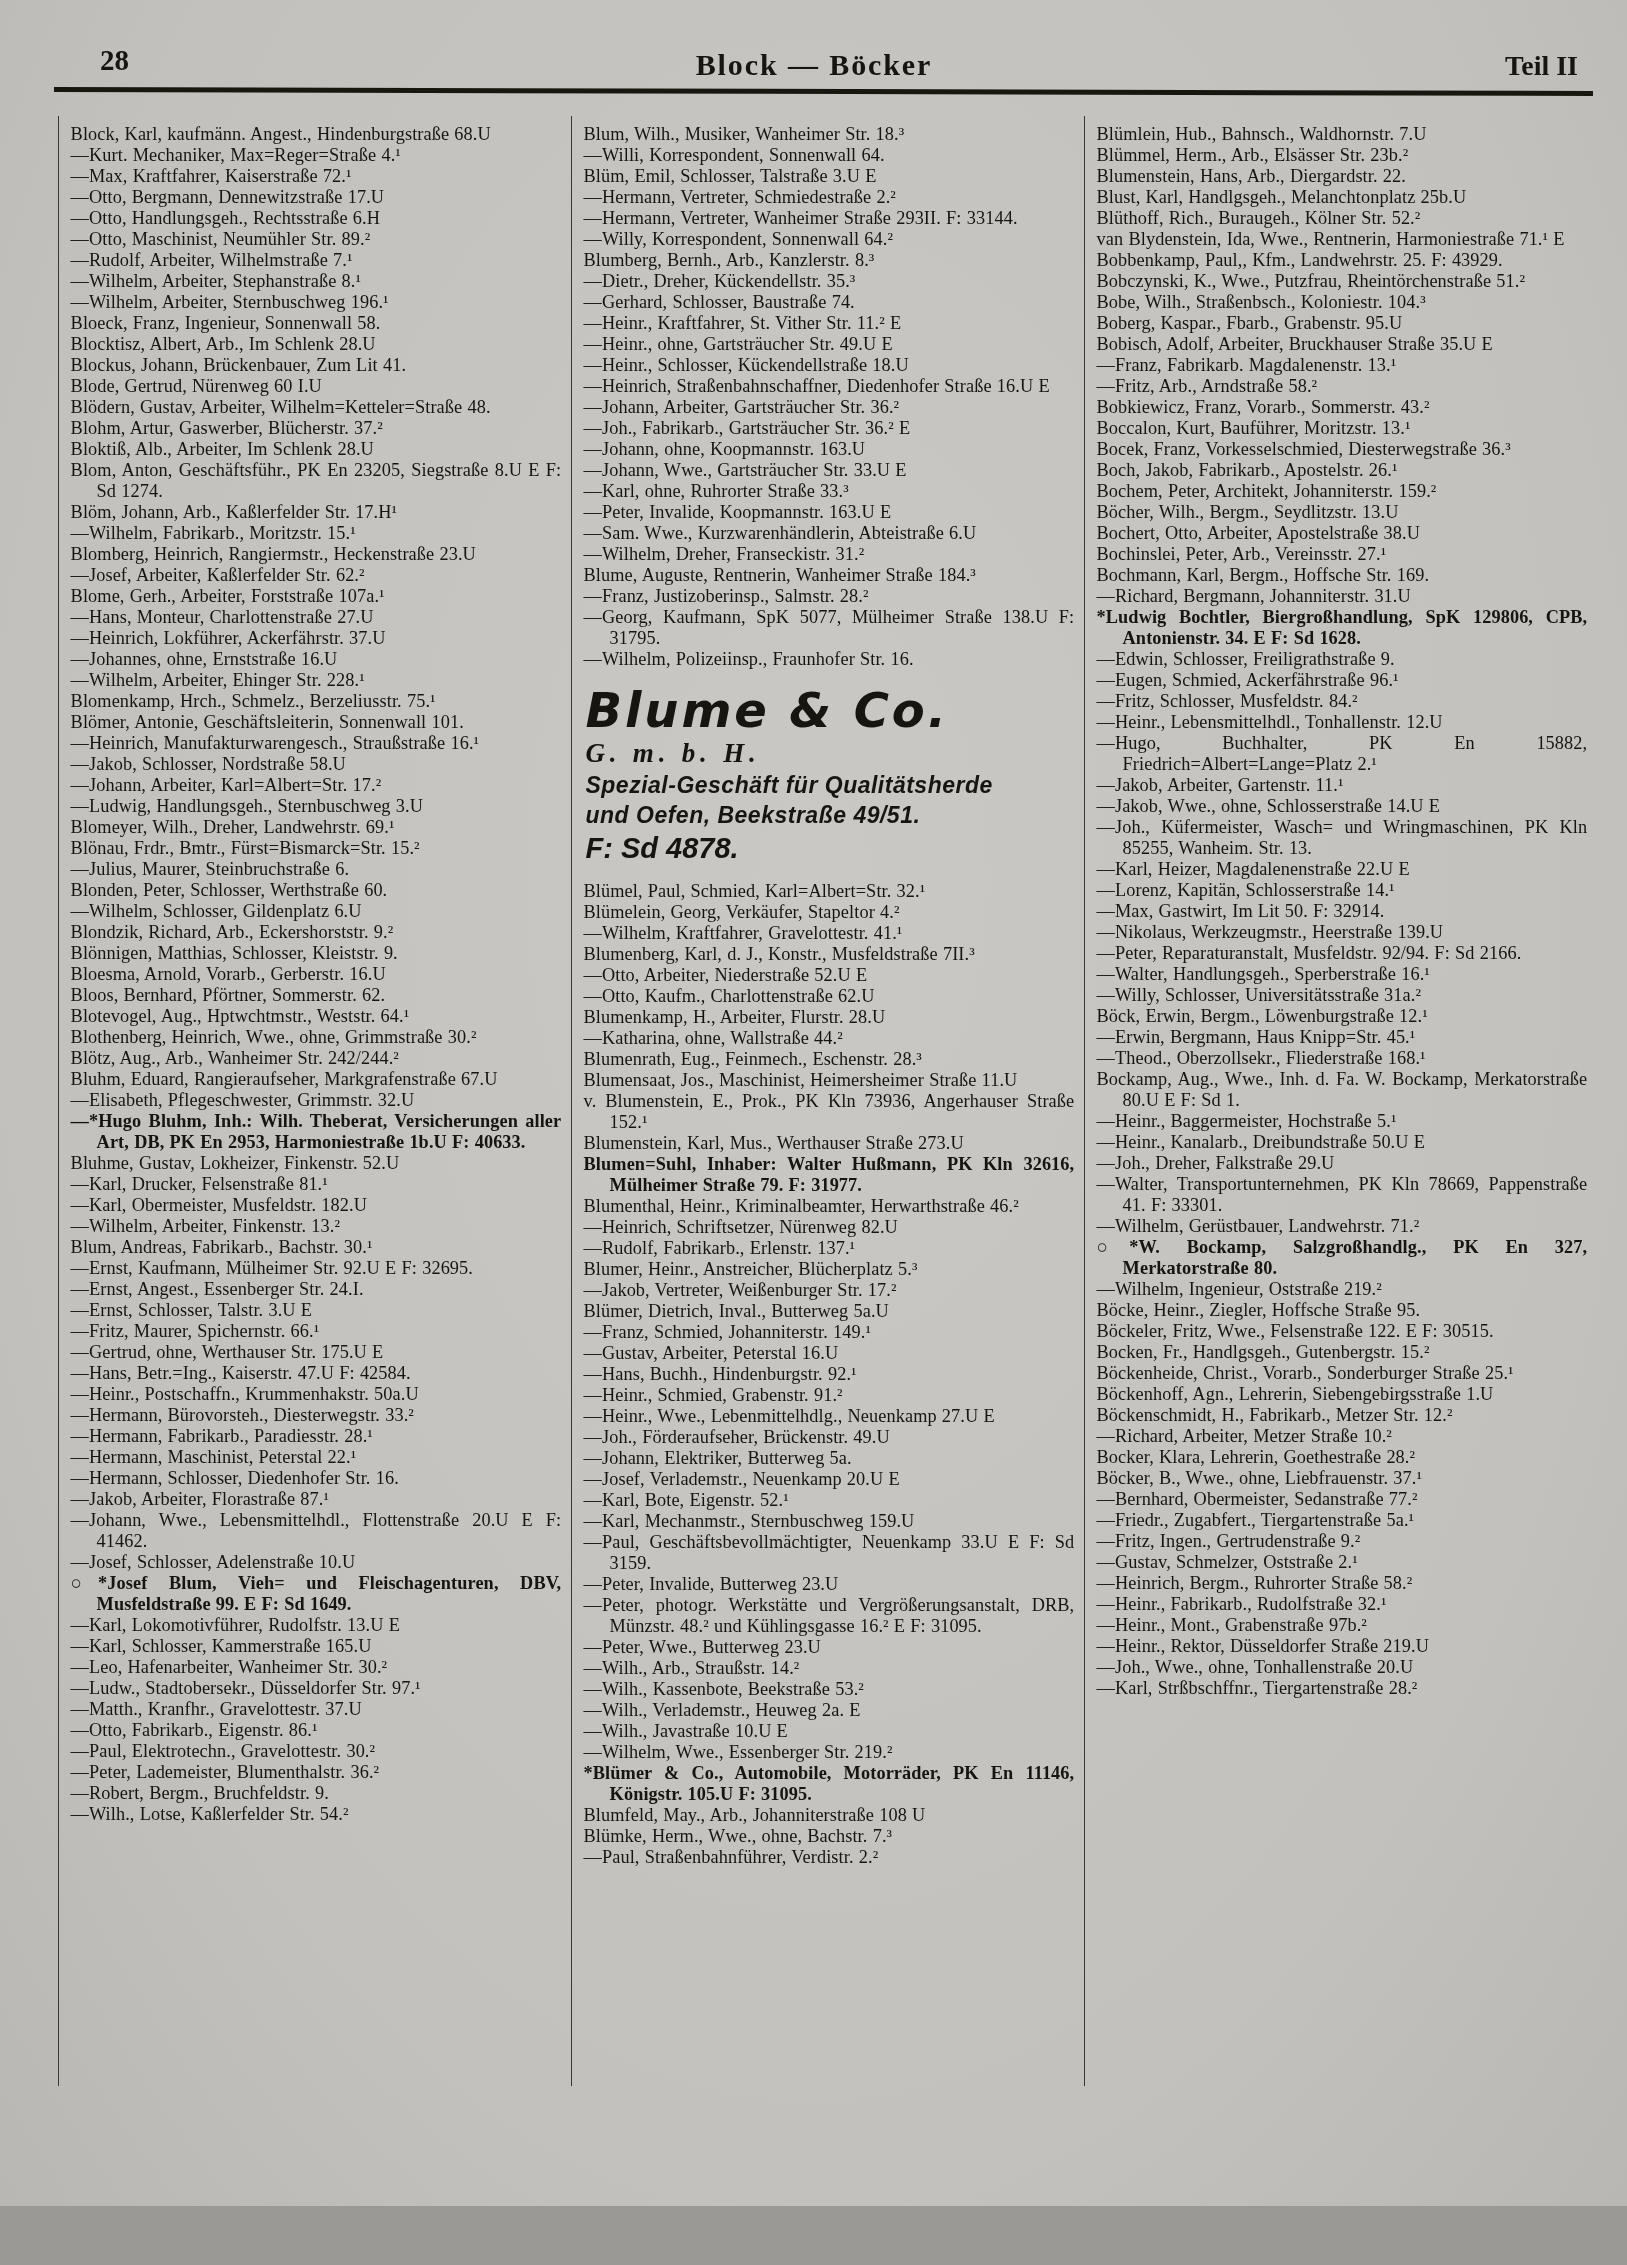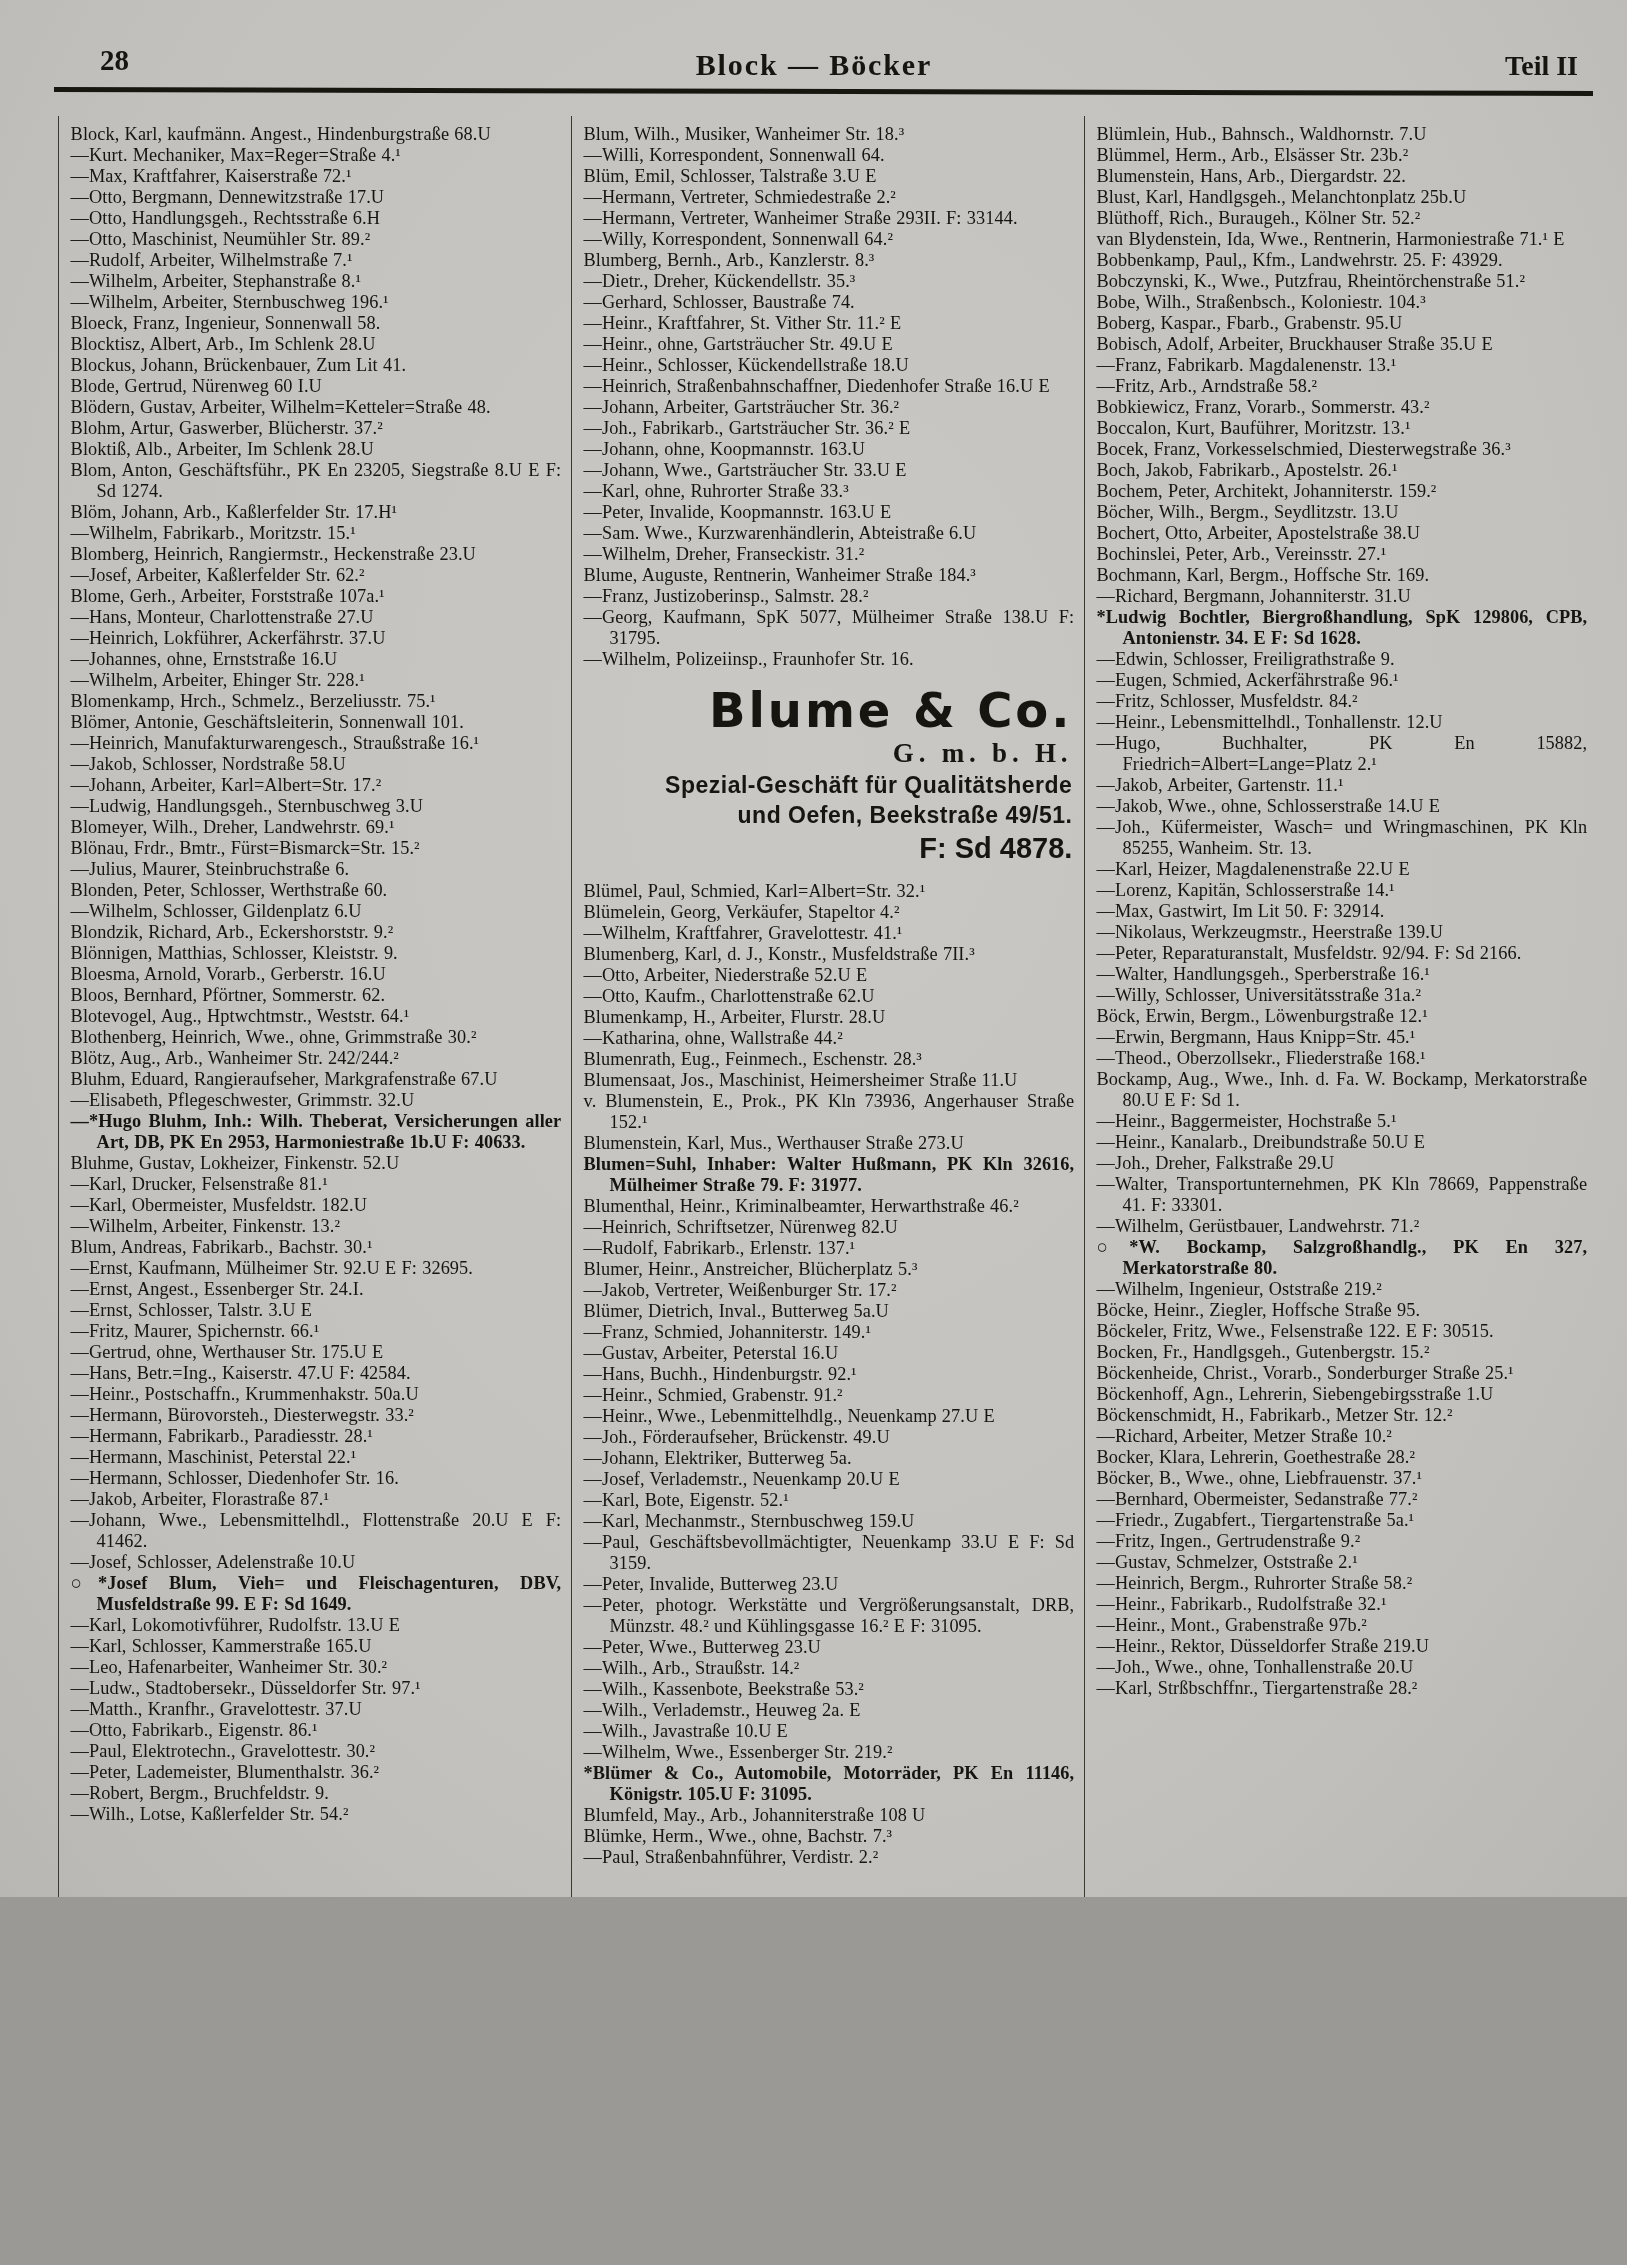--- a/index.html
+++ b/index.html
@@ -1,38 +1,38 @@
 <!DOCTYPE html>
 <html><head>
 <meta charset="utf-8">
 <style>
   html,body { margin:0; padding:0; background:#9a9996; }
   .page {
-    position:relative; width:1628px; height:1897px; overflow:hidden;
+    position:relative; width:1628px; height:2206px; overflow:hidden;
     background:#c5c4c0;
     background-image: radial-gradient(ellipse at 50% 40%, #c9c8c4 0%, #c2c1bd 70%, #b8b7b3 100%);
     color:#16150f;
     font-family:"Liberation Serif", serif;
   }
   header { position:absolute; top:44px; left:0; right:0; height:42px; }
   .pagenum  { position:absolute; left:100px; top:0; font-size:29px; font-weight:bold; }
   .headtitle{ position:absolute; left:50%; transform:translateX(-50%); top:3.9px;
               font-size:30px; font-weight:bold; letter-spacing:1.9px; }
   .part     { position:absolute; right:50px; top:5.8px; font-size:28px; font-weight:bold; }
   .rule { position:absolute; top:89px; left:54px; right:35px; height:4.8px;
           background:#17160f; transform:rotate(0.15deg); }
   .cols { position:absolute; top:116px; left:58px; right:31px; height:1970px;
           display:flex; align-items:stretch; }
   .col  { width:33.333%; box-sizing:border-box; padding:7.7px 9.7px 0 11.6px;
           border-left:1.9px solid #3a3930; height:1970px; overflow:hidden; }
   .entry { margin:0; padding-left:26px; text-indent:-26px;
            font-size:18.3px; line-height:21px; text-align:justify;
            letter-spacing:0.1px; word-spacing:0.5px; }
   .entry.bold { font-weight:bold; }
-  .ad { margin:13.5px 1.9px 13.5px; text-align:right; }
+  .ad { margin:13.5px 1.9px 13.5px; text-align:left;font-style:italic; }
   .ad-name  { font-family:"DejaVu Sans", sans-serif; font-weight:bold;
               font-size:48px; line-height:54px; letter-spacing:2.9px; }
   .ad-legal { font-size:27px; font-weight:bold; letter-spacing:4.8px; line-height:33px; }
   .ad-line  { font-family:"Liberation Sans", sans-serif; font-weight:bold;
               font-size:23px; line-height:30px; letter-spacing:0.5px; }
   .ad-phone { font-family:"Liberation Sans", sans-serif; font-weight:bold;
               font-size:29px; line-height:37px; }
 </style>
 </head>
 <body>

